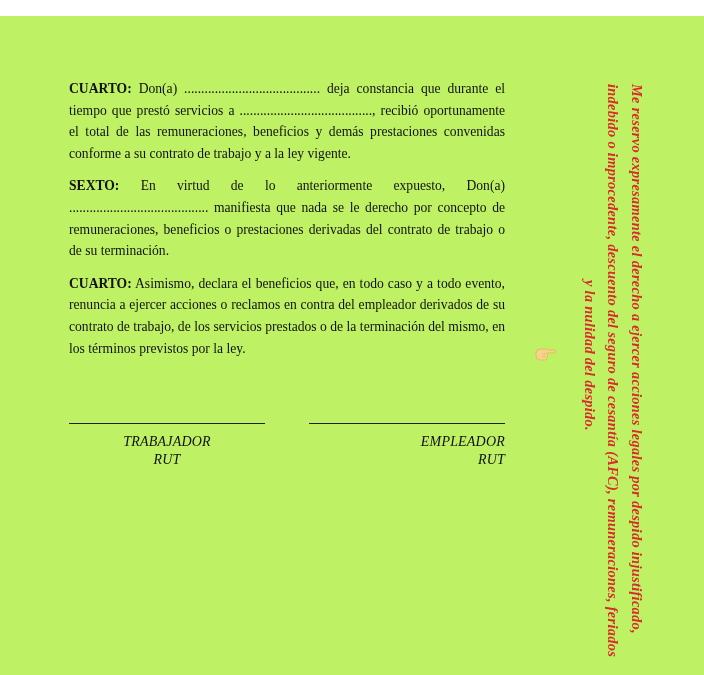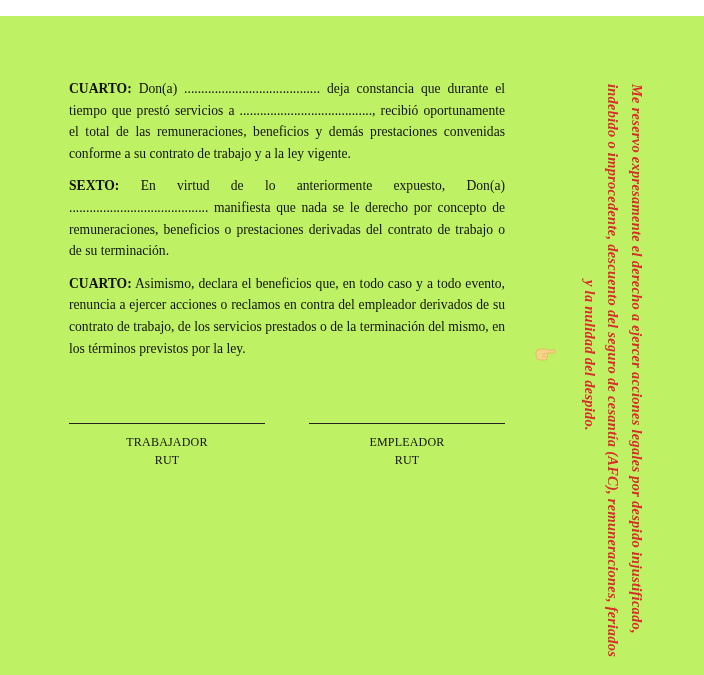--- a/index.html
+++ b/index.html
@@ -34,31 +34,32 @@
       text-align: justify;
     }
     .clause .label {
       font-weight: bold;
     }
     .sig {
       position: absolute;
       top: 407px;
       width: 196px;
       text-align: center;
-      font-size: 12px;
+      font-size: 14px;
       line-height: 18px;
       letter-spacing: 0.2px;
+      font-style: italic;
     }
     .sig .line {
       border-top: 1px solid #222;
       height: 0;
       margin-bottom: 9px;
     }
     .sig.worker { left: 69px; }
-    .sig.employer { left: 309px; }
+    .sig.employer { left: 309px; text-align: right; }
 
     .note {
       position: absolute;
       left: 648px;
       top: 68px;
       transform-origin: 0 0;
       transform: rotate(90deg);
       width: 560px;
       color: #d92b2b;
       font-weight: bold;

